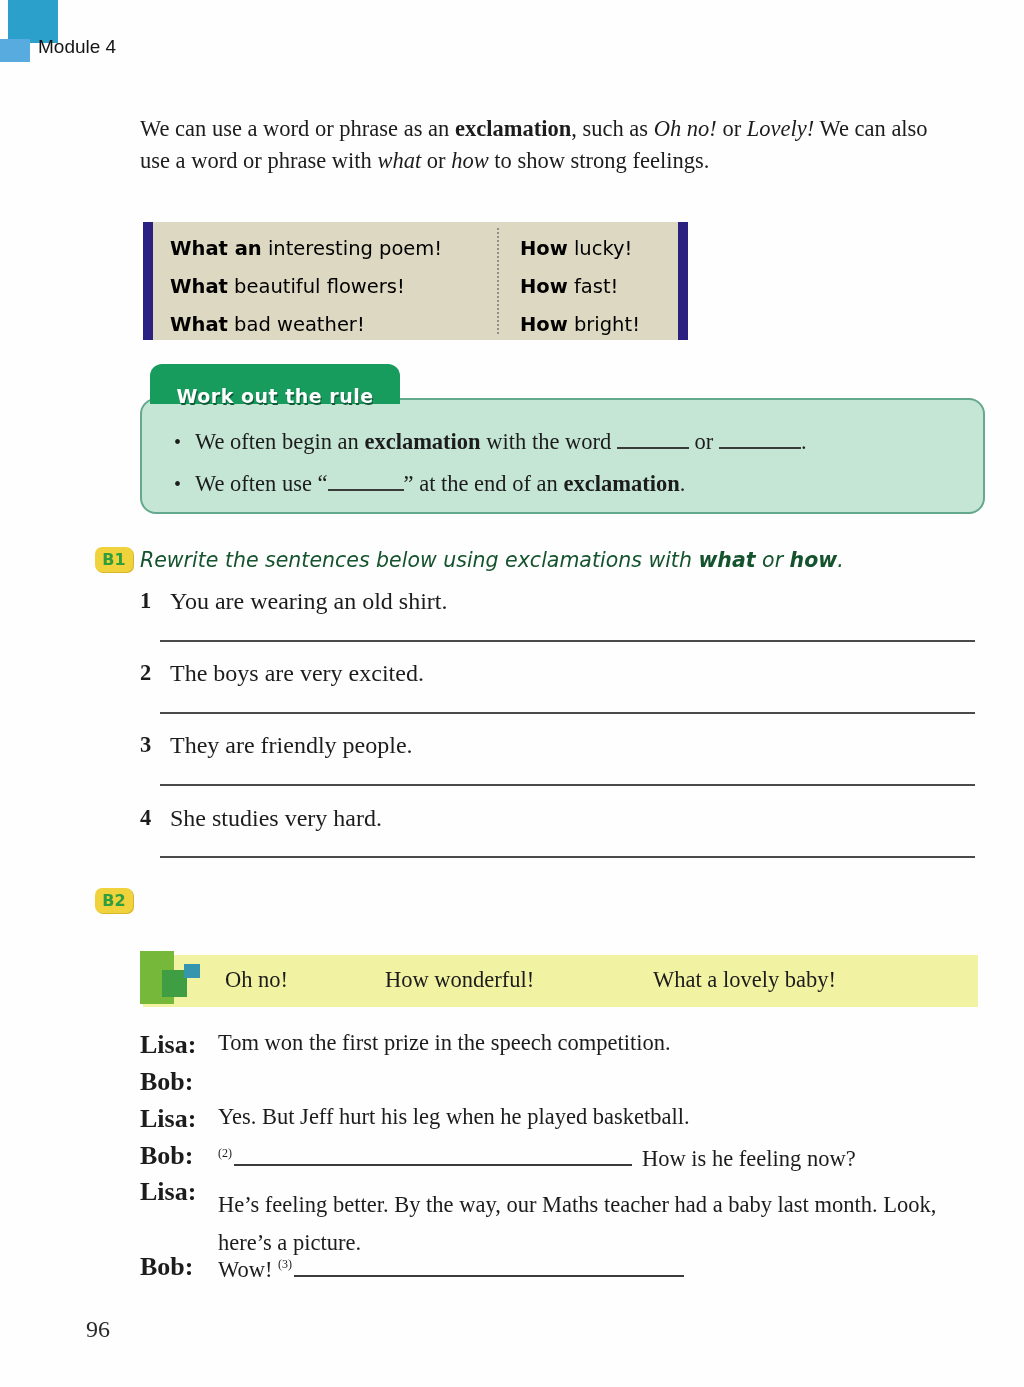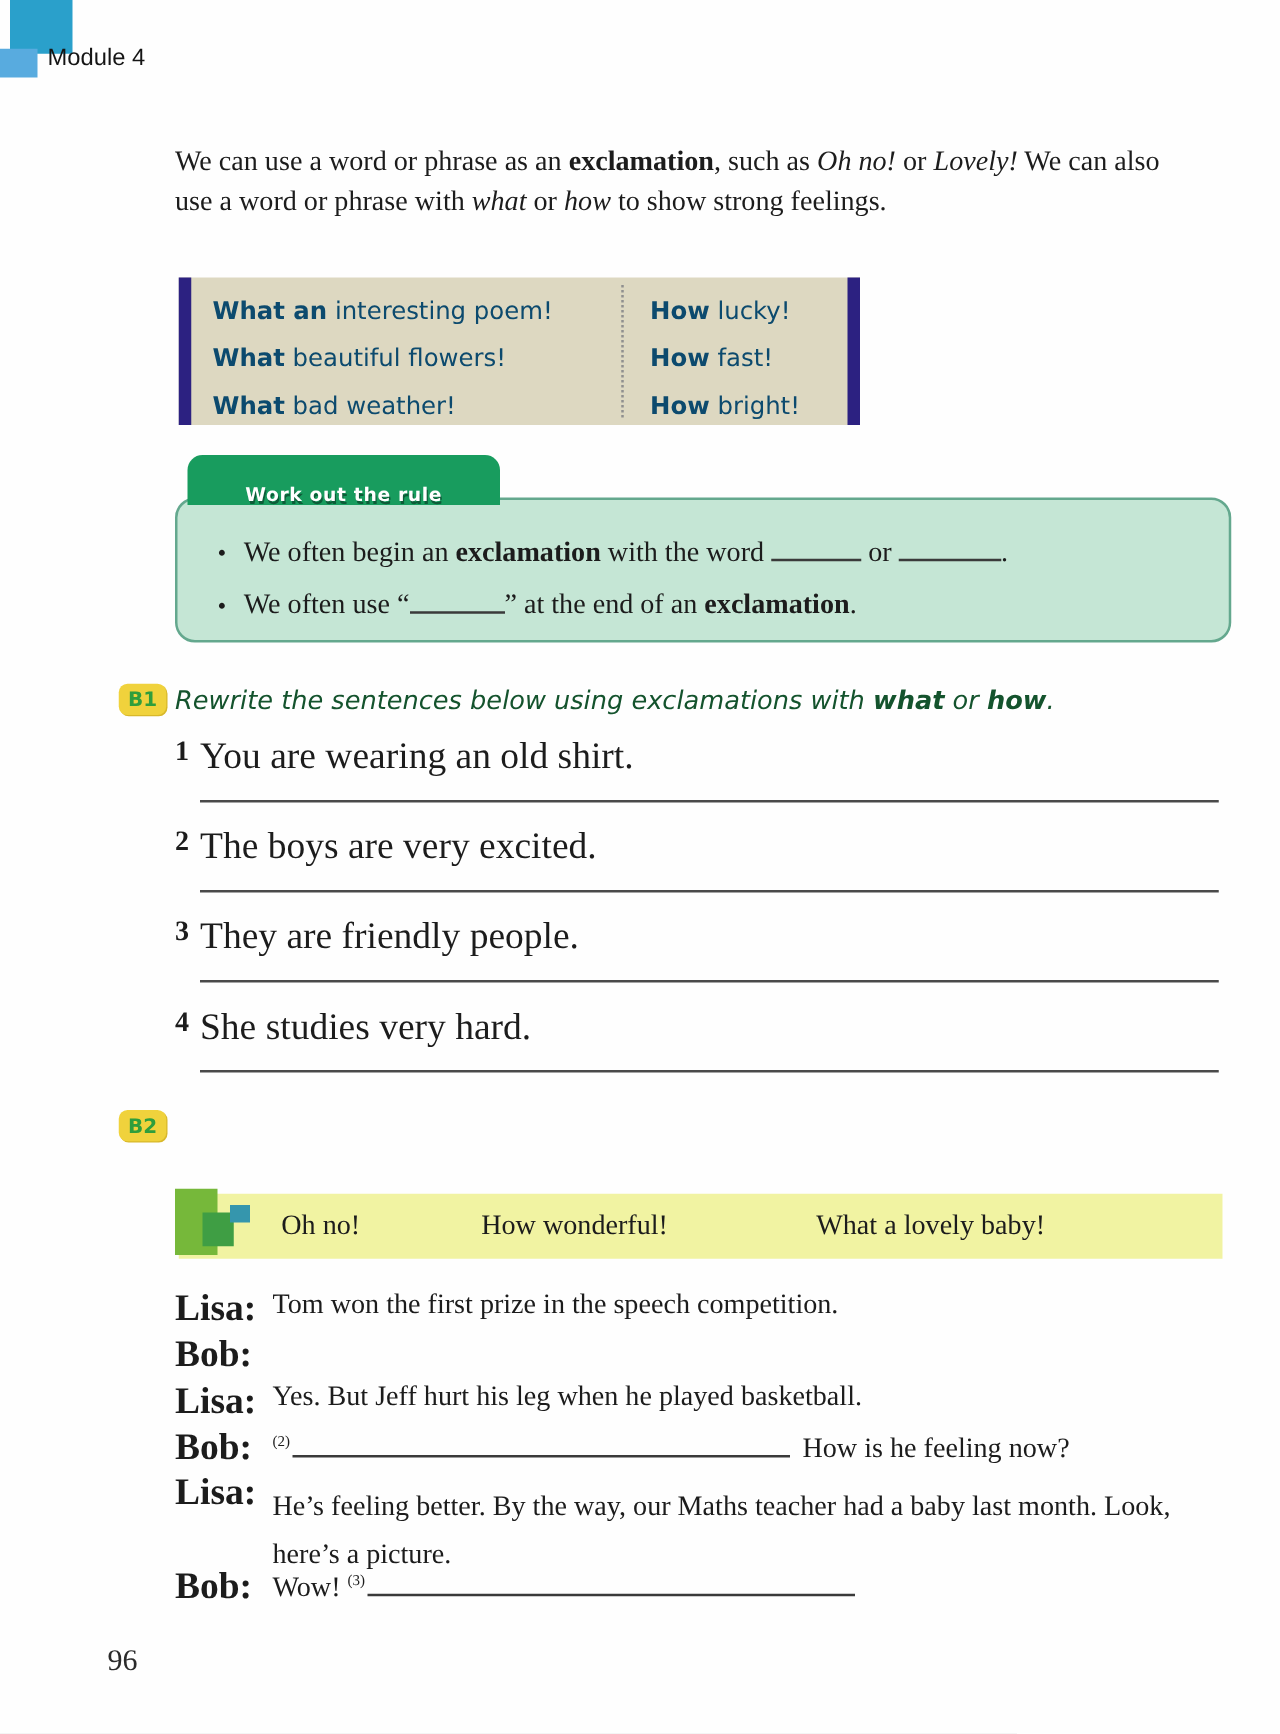--- a/index.html
+++ b/index.html
@@ -36,33 +36,33 @@
   .bar{position:absolute;top:0;width:10px;height:118px;background:#2c2181;}
   .bar-left{left:0;}
   .bar-right{right:0;}
   .example-divider{
     position:absolute;left:354px;top:6px;height:106px;width:0;
     border-left:2px dotted #8f8f8f;
   }
   .example-col{
     position:absolute;top:8px;
     font-family:"DejaVu Sans", sans-serif;
-    font-size:19.5px;line-height:38px;color:#0c4a6e;
+    font-size:19.5px;line-height:38px;color:#000000;
   }
   .example-col.left{left:27px;}
   .example-col.right{left:377px;}
   
   .rule-tab{
     position:absolute;left:150px;top:364px;width:250px;height:40px;
     background:#189c5e;border-radius:12px 12px 0 0;
     z-index:2;display:flex;align-items:center;justify-content:center;
   }
   .rule-tab-label{
     font-family:"DejaVu Sans", sans-serif;font-weight:bold;
-    font-size:15px;color:#ffffff;
+    font-size:19px;color:#ffffff;
     text-shadow:1px 2px 0 #0d5c38;
     letter-spacing:.5px;
     margin-top:24px;
   }
   .rule-box{
     position:absolute;left:140px;top:398px;width:845px;height:116px;
     background:#c5e6d5;border:2px solid #64a88e;border-radius:16px;
     z-index:1;box-sizing:border-box;text-align:center;
   }
   .rule-line{
@@ -97,22 +97,22 @@
     font-size:20.5px;line-height:31px;color:#14532d;
   }
   .instr-b1{top:545px;width:840px;}
   .instr-b2{top:886px;width:840px;}
   
   .item-num{
     position:absolute;left:140px;
     font-weight:bold;font-size:22.5px;
   }
   .item-text{
-    position:absolute;left:160px;
-    font-size:30px;
+    position:absolute;left:170px;
+    font-size:24px;
   }
   .write-line{
     position:absolute;left:160px;width:815px;height:0;
     border-top:2px solid #4a4a4a;
   }
   
   .options-box{
     position:absolute;left:143px;top:955px;width:835px;height:52px;
     background:#f1f3a2;
   }
@@ -120,21 +120,21 @@
   .deco-green-dark{position:absolute;left:162px;top:970px;width:25px;height:27px;background:#3f9e44;z-index:4;}
   .deco-teal{position:absolute;left:184px;top:964px;width:16px;height:14px;background:#3596ad;z-index:4;}
   .option{
     position:absolute;top:12px;font-size:22.5px;white-space:nowrap;
   }
   .option-0{left:82px;}
   .option-1{left:242px;}
   .option-2{left:510px;}
   
   .dlg-speaker{
-    position:absolute;left:140px;font-weight:bold;font-size:30px;
+    position:absolute;left:140px;font-weight:bold;font-size:26px;
   }
   .dlg-text{
     position:absolute;left:218px;font-size:22.5px;white-space:nowrap;
   }
   .dlg-text-wrap{
     position:absolute;left:218px;font-size:22.5px;white-space:normal;
     width:775px;line-height:38px;
   }
   .sup{
     font-size:12px;vertical-align:9px;margin-right:2px;

